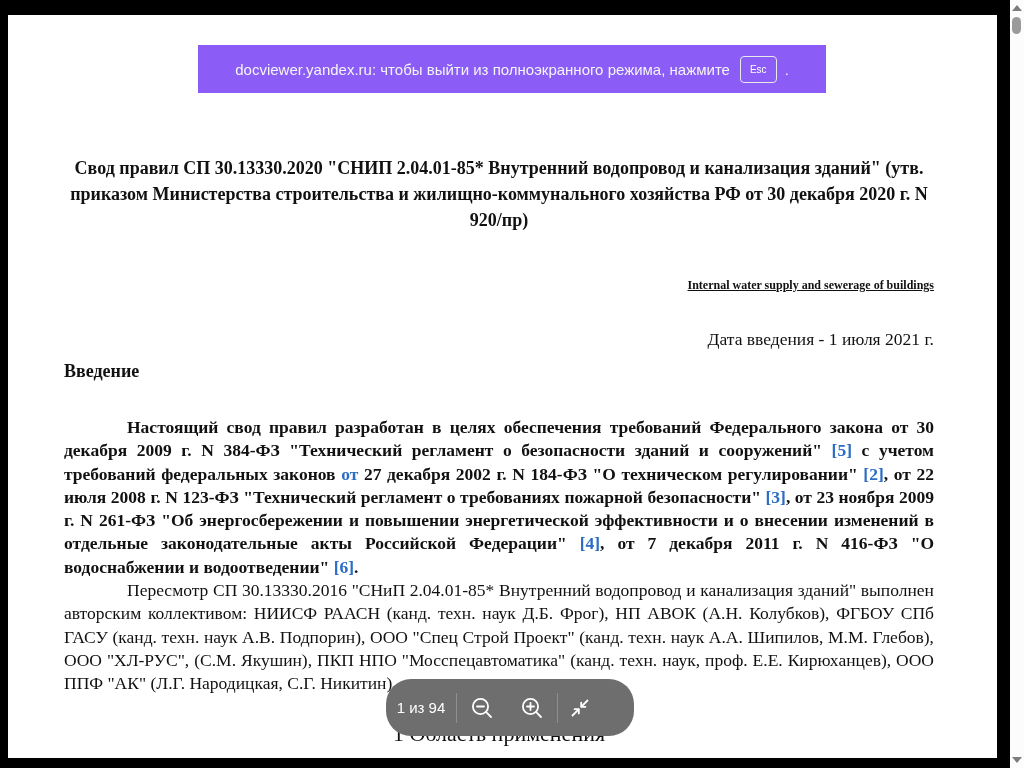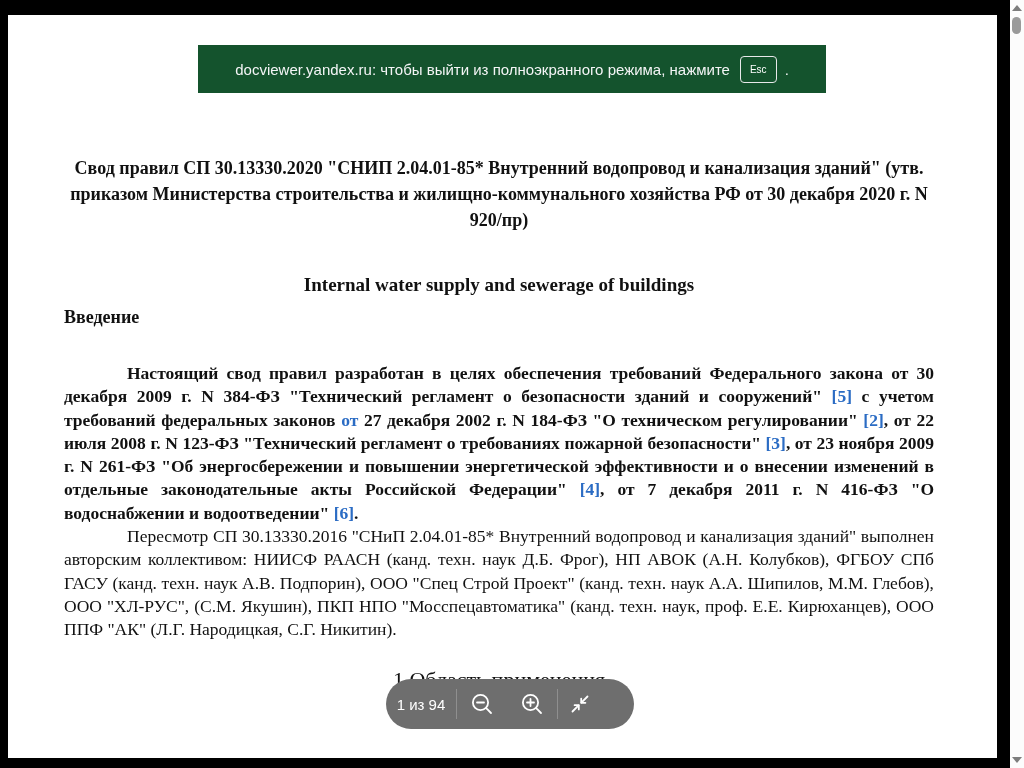--- a/index.html
+++ b/index.html
@@ -26,23 +26,24 @@
     font-size:17.5px; line-height:23.3px;
     color:#111;
     text-align:justify;
   }
   .doc-title {
     font-weight:bold; text-align:center;
     font-size:18px; line-height:26px;
     margin:0;
   }
   .doc-subtitle {
-    font-weight:bold; text-align:center;
-    font-size:19px; line-height:24px;
+    font-weight:bold; text-align:right;
+    font-size:12px; line-height:24px;
     margin:40px 0 0 0;
+    text-decoration:underline;
   }
   .doc-date {
     text-align:right; margin:30px 0 0 0; line-height:24px;
   }
   .doc-h-center {
     font-weight:bold; text-align:left;
     font-size:18px; line-height:24px;
     margin:8px 0 0 0;
   }
   .doc-p {
@@ -53,42 +54,42 @@
     font-weight:normal; text-align:center;
     font-size:22px; line-height:24px;
     margin:26px 0 0 0;
   }
   .doclink { color:#2b6cc4; cursor:pointer; text-decoration:none; }
 
   
   .notify-bar {
     position:absolute; left:198px; top:45px;
     width:628px; height:48px;
-    background:#14532d;
+    background:#8b5cf6;
     color:#f4f5f6;
     font-size:15px;
     display:flex; align-items:center; justify-content:center;
     white-space:nowrap;
     z-index:5;
     text-align:center;
   }
   .esc-key {
     display:inline-block;
     border:1px solid #e8e9ea;
     border-radius:4px;
     padding:5px 9px;
     margin:0 8px 0 10px;
     font-size:10px; line-height:15px;
     color:#fff;
   }
 
   
   .toolbar {
     position:absolute; left:386px; top:679px;
-    width:248px; height:50px;
+    width:248px; height:57px;
     background:#6e6e6e;
     border-radius:25px;
     display:flex; align-items:center;
     z-index:6;
     color:#fff;
   }
   .toolbar .page-indicator {
     font-size:15px; color:#fff;
     width:70px; text-align:center;
     flex:0 0 auto;
@@ -139,20 +140,21 @@
 </head>
 <body>
 
 <div class="page">
   <div class="doc-content">
 
     <p class="doc-title">Свод правил СП 30.13330.2020 "СНИП 2.04.01-85* Внутренний водопровод и канализация зданий" (утв. приказом Министерства строительства и жилищно-коммунального хозяйства РФ от 30 декабря 2020 г. N 920/пр)</p>
 
     <p class="doc-subtitle">Internal water supply and sewerage of buildings</p>
 
+    <p class="doc-date">Дата введения - 1 июля 2021 г.</p>
 
     <p class="doc-h-center">Введение</p>
 
     <p class="doc-p first"><span>Настоящий свод правил разработан в целях обеспечения требований Федерального закона от 30 декабря 2009 г. N 384-ФЗ "Технический регламент о безопасности зданий и сооружений" </span><span class="doclink">[5]</span><span> с учетом требований федеральных законов </span><span class="doclink">от</span><span> 27 декабря 2002 г. N 184-ФЗ "О техническом регулировании" </span><span class="doclink">[2]</span><span>, от 22 июля 2008 г. N 123-ФЗ "Технический регламент о требованиях пожарной безопасности" </span><span class="doclink">[3]</span><span>, от 23 ноября 2009 г. N 261-ФЗ "Об энергосбережении и повышении энергетической эффективности и о внесении изменений в отдельные законодательные акты Российской Федерации" </span><span class="doclink">[4]</span><span>, от 7 декабря 2011 г. N 416-ФЗ "О водоснабжении и водоотведении" </span><span class="doclink">[6]</span><span>.</span></p>
 
     <p class="doc-p">Пересмотр СП 30.13330.2016 "СНиП 2.04.01-85* Внутренний водопровод и канализация зданий" выполнен авторским коллективом: НИИСФ РААСН (канд. техн. наук Д.Б. Фрог), НП АВОК (А.Н. Колубков), ФГБОУ СПб ГАСУ (канд. техн. наук А.В. Подпорин), ООО "Спец Строй Проект" (канд. техн. наук А.А. Шипилов, М.М. Глебов), ООО "ХЛ-РУС", (С.М. Якушин), ПКП НПО "Мосспецавтоматика" (канд. техн. наук, проф. Е.Е. Кирюханцев), ООО ППФ "АК" (Л.Г. Народицкая, С.Г. Никитин).</p>
 
     <p class="doc-h-section">1 Область применения</p>
 
   </div>

